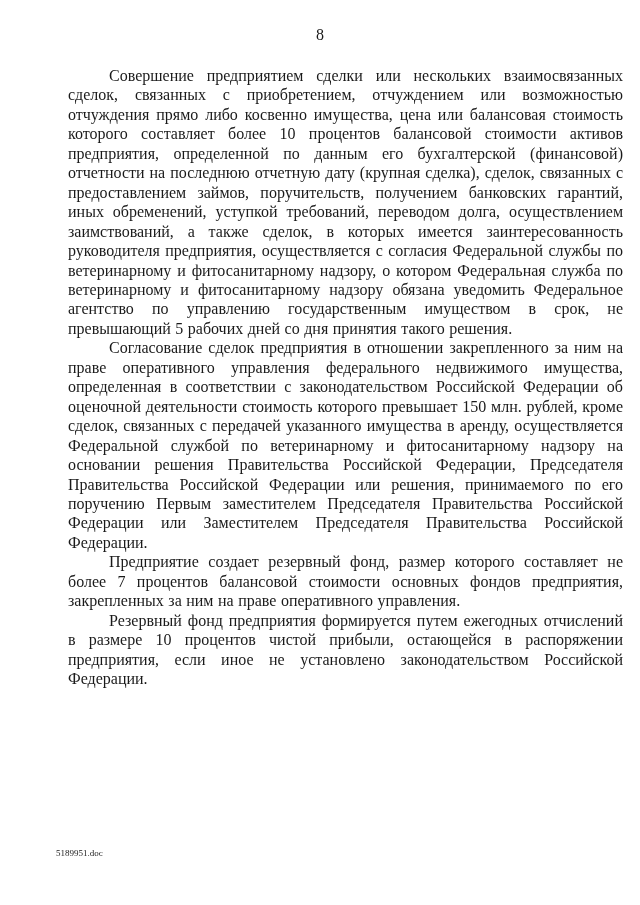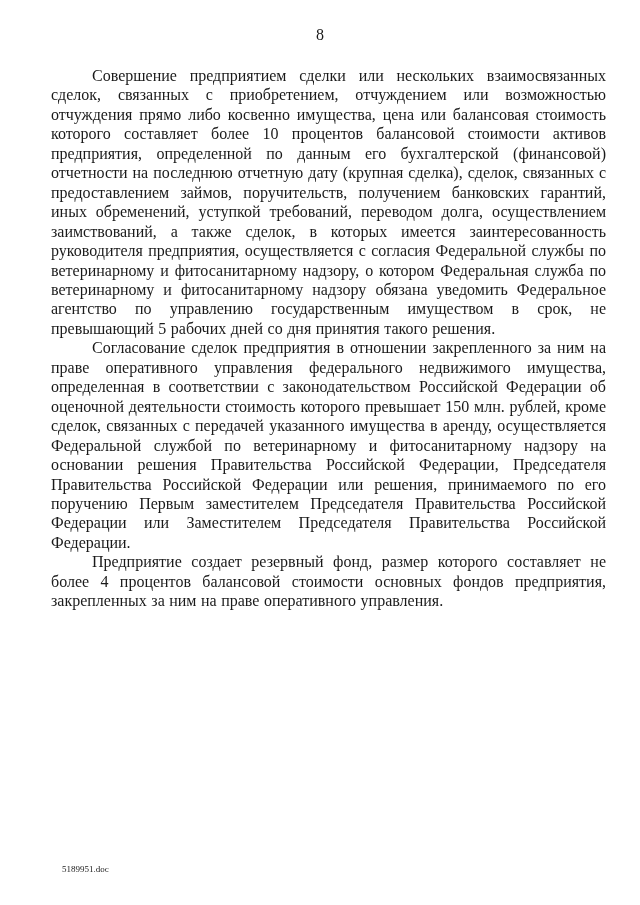--- a/index.html
+++ b/index.html
@@ -22,51 +22,51 @@
     left: 0;
     width: 640px;
     text-align: center;
     font-size: 16px;
     line-height: 18px;
     color: #1a1a1a;
   }
   .body-text {
     position: absolute;
     top: 66px;
-    left: 51px;
+    left: 68px;
     width: 555px;
     font-size: 16px;
     line-height: 19.45px;
     text-align: justify;
     color: #1a1a1a;
   }
   .body-text p {
     margin: 0;
     padding: 0;
     text-indent: 41px;
     word-spacing: 0.5px;
   }
   .footer-filename {
     position: absolute;
     top: 848px;
-    left: 62px;
+    left: 56px;
     font-size: 9px;
     line-height: 11px;
     color: #1a1a1a;
-    margin-top: 16px;
   }
 </style>
 </head>
 <body>
 
 <div class="page">
 
   <div class="page-number">8</div>
 
   <div class="body-text">
     <p>Совершение предприятием сделки или нескольких взаимосвязанных сделок, связанных с приобретением, отчуждением или возможностью отчуждения прямо либо косвенно имущества, цена или балансовая стоимость которого составляет более 10 процентов балансовой стоимости активов предприятия, определенной по данным его бухгалтерской (финансовой) отчетности на последнюю отчетную дату (крупная сделка), сделок, связанных с предоставлением займов, поручительств, получением банковских гарантий, иных обременений, уступкой требований, переводом долга, осуществлением заимствований, а также сделок, в которых имеется заинтересованность руководителя предприятия, осуществляется с согласия Федеральной службы по ветеринарному и фитосанитарному надзору, о котором Федеральная служба по ветеринарному и фитосанитарному надзору обязана уведомить Федеральное агентство по управлению государственным имуществом в срок, не превышающий 5 рабочих дней со дня принятия такого решения.</p>
     <p>Согласование сделок предприятия в отношении закрепленного за ним на праве оперативного управления федерального недвижимого имущества, определенная в соответствии с законодательством Российской Федерации об оценочной деятельности стоимость которого превышает 150 млн. рублей, кроме сделок, связанных с передачей указанного имущества в аренду, осуществляется Федеральной службой по ветеринарному и фитосанитарному надзору на основании решения Правительства Российской Федерации, Председателя Правительства Российской Федерации или решения, принимаемого по его поручению Первым заместителем Председателя Правительства Российской Федерации или Заместителем Председателя Правительства Российской Федерации.</p>
-    <p>Предприятие создает резервный фонд, размер которого составляет не более 4 процентов балансовой стоимости основных фондов предприятия, закрепленных за ним на праве оперативного управления.</p>
+    <p>Предприятие создает резервный фонд, размер которого составляет не более 7 процентов балансовой стоимости основных фондов предприятия, закрепленных за ним на праве оперативного управления.</p>
+    <p>Резервный фонд предприятия формируется путем ежегодных отчислений в размере 10 процентов чистой прибыли, остающейся в распоряжении предприятия, если иное не установлено законодательством Российской Федерации.</p>
   </div>
 
   <div class="footer-filename">5189951.doc</div>
 
 </div>
 
 </body></html>

